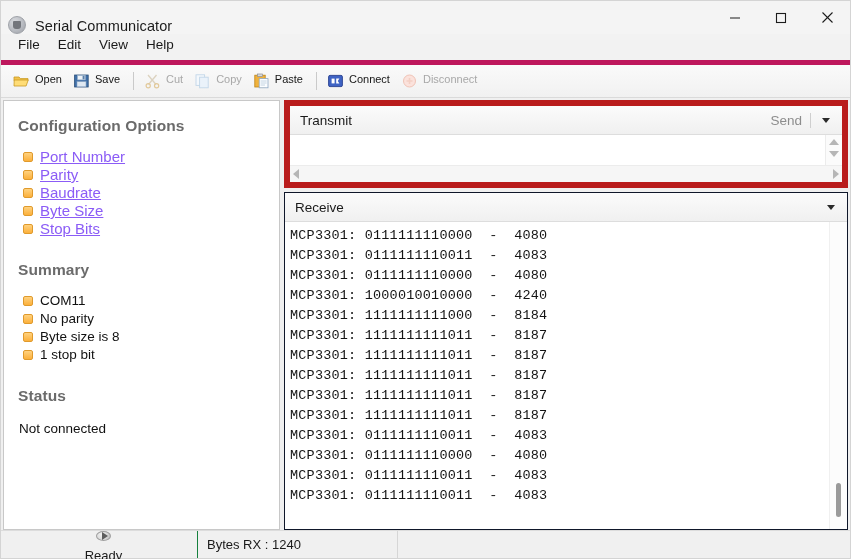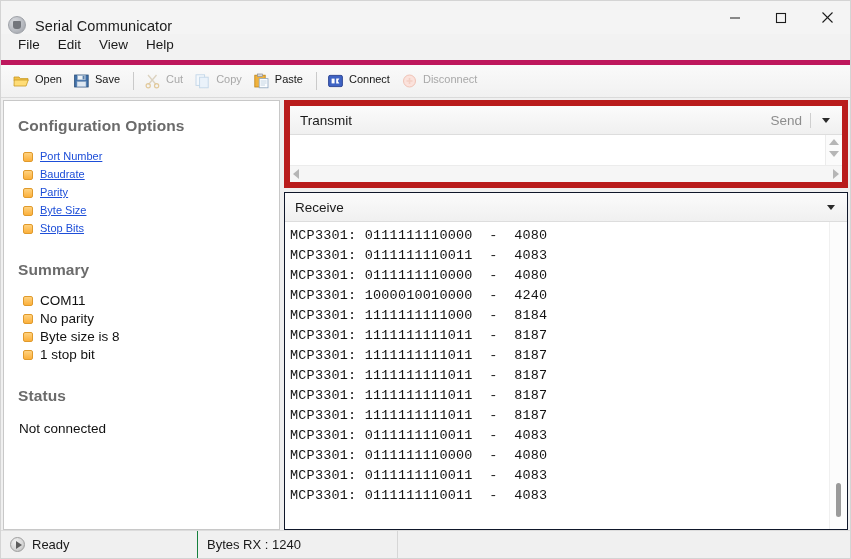--- a/index.html
+++ b/index.html
@@ -216,23 +216,23 @@
   }
   .bullet {
     width: 10px; height: 10px;
     flex: 0 0 auto;
     background: linear-gradient(to bottom, #ffd27f 0%, #fbb03b 100%);
     border: 1px solid #e09a2c;
     border-radius: 2px;
     box-sizing: border-box;
   }
   .opt-link {
-    color: #1d4ed8;
+    color: #8b5cf6;
     text-decoration: underline;
-    font-size: 11px;
+    font-size: 15px;
   }
   .opt-text { font-size: 13.5px; color: #111; }
   .status-text {
     font-size: 13.5px;
     color: #111;
     margin-top: 16px;
     margin-left: 1px;
   }
 
   
@@ -379,21 +379,21 @@
     color: #1a1a1a;
   }
   .sb-cell {
     display: flex;
     align-items: center;
     gap: 7px;
     padding-left: 9px;
     height: 100%;
     box-sizing: border-box;
   }
-  .sb-cell.c1 { width: 196px; }
+  .sb-cell.c1 { width: 196px; flex-direction: column; }
   .sb-cell.c2 { width: 205px; border-left: 1px solid #d6d6d6; }
   .sb-cell.c3 { width: 200px; border-left: 1px solid #15803d; }
   .sb-cell.c4 { flex: 1 1 auto; border-left: 1px solid #d6d6d6; }
   .ready-icon {
     width: 15px; height: 15px;
     border-radius: 50%;
     background: radial-gradient(circle at 35% 30%, #f2f2f2 0%, #d6d6d6 60%, #b5b5b5 100%);
     border: 1px solid #9e9e9e;
     box-sizing: border-box;
     display: flex;
@@ -523,25 +523,25 @@
       <div class="config-body">
         <div class="section-head">Configuration Options</div>
 
         <ul class="opt-list">
           <li class="opt-row">
             <span class="bullet"></span>
             <a class="opt-link" href="#">Port Number</a>
           </li>
           <li class="opt-row">
             <span class="bullet"></span>
+            <a class="opt-link" href="#">Parity</a>
+          </li>
+          <li class="opt-row">
+            <span class="bullet"></span>
             <a class="opt-link" href="#">Baudrate</a>
-          </li>
-          <li class="opt-row">
-            <span class="bullet"></span>
-            <a class="opt-link" href="#">Parity</a>
           </li>
           <li class="opt-row">
             <span class="bullet"></span>
             <a class="opt-link" href="#">Byte Size</a>
           </li>
           <li class="opt-row">
             <span class="bullet"></span>
             <a class="opt-link" href="#">Stop Bits</a>
           </li>
         </ul>

